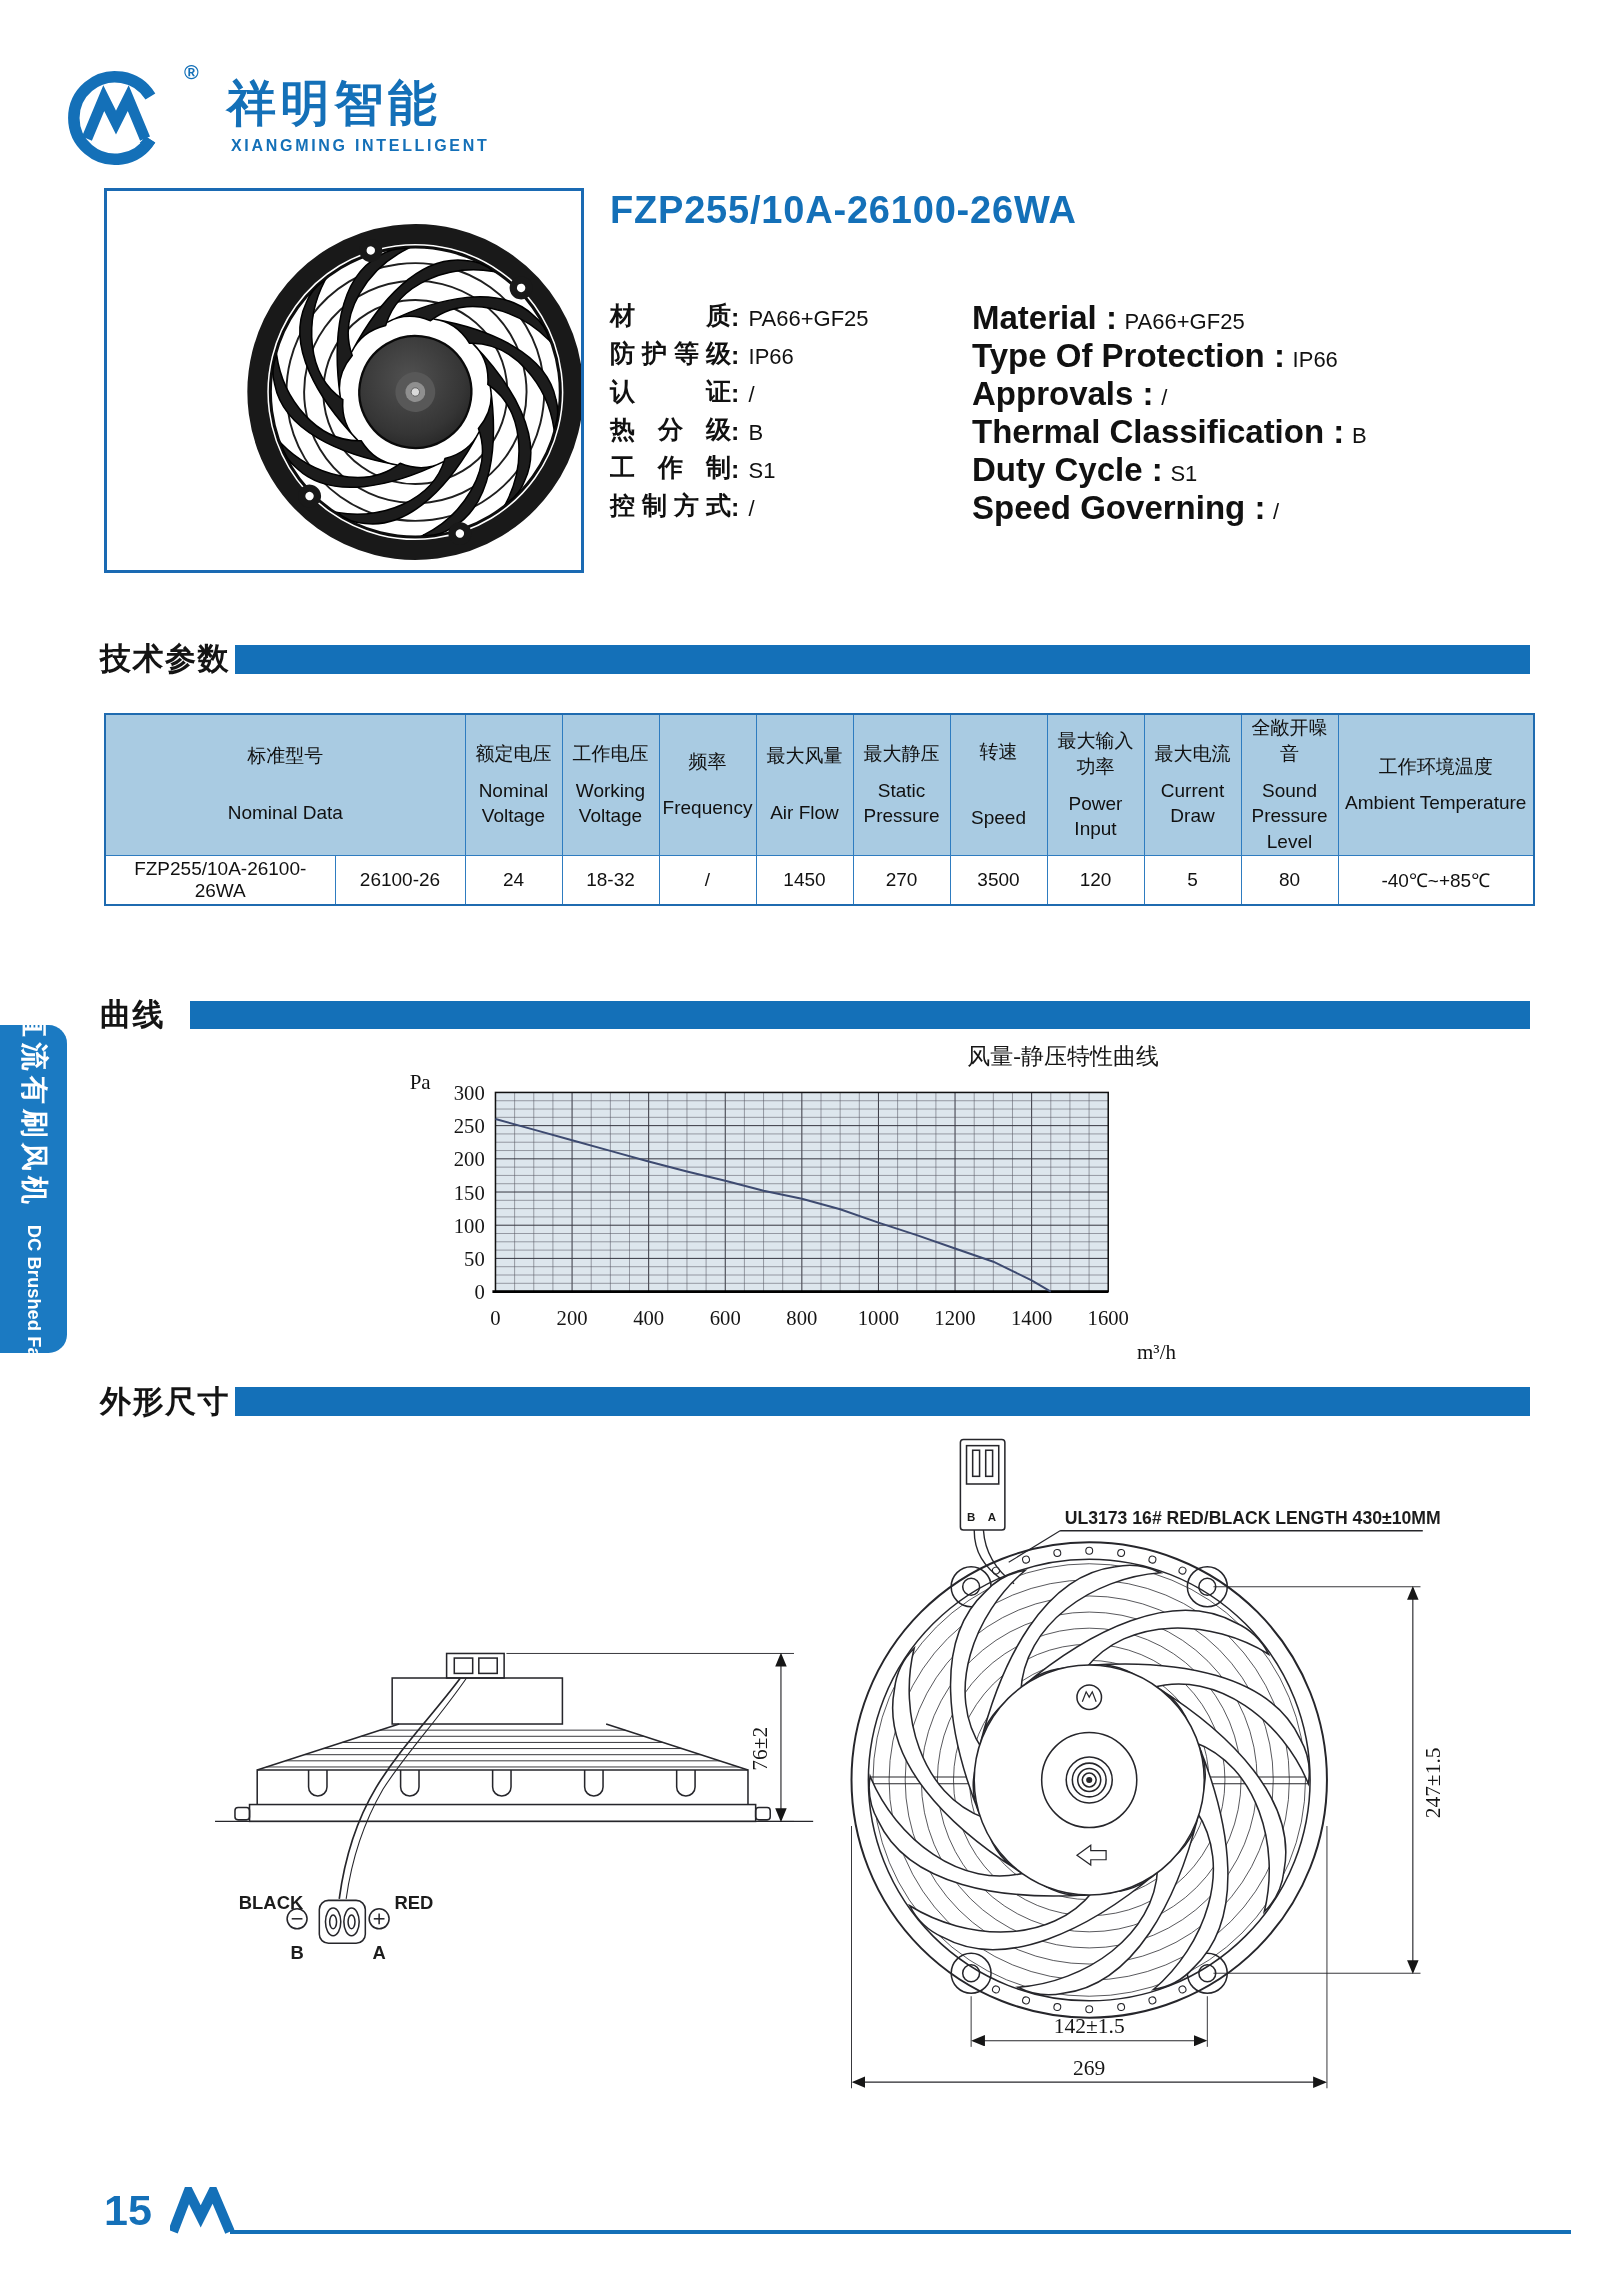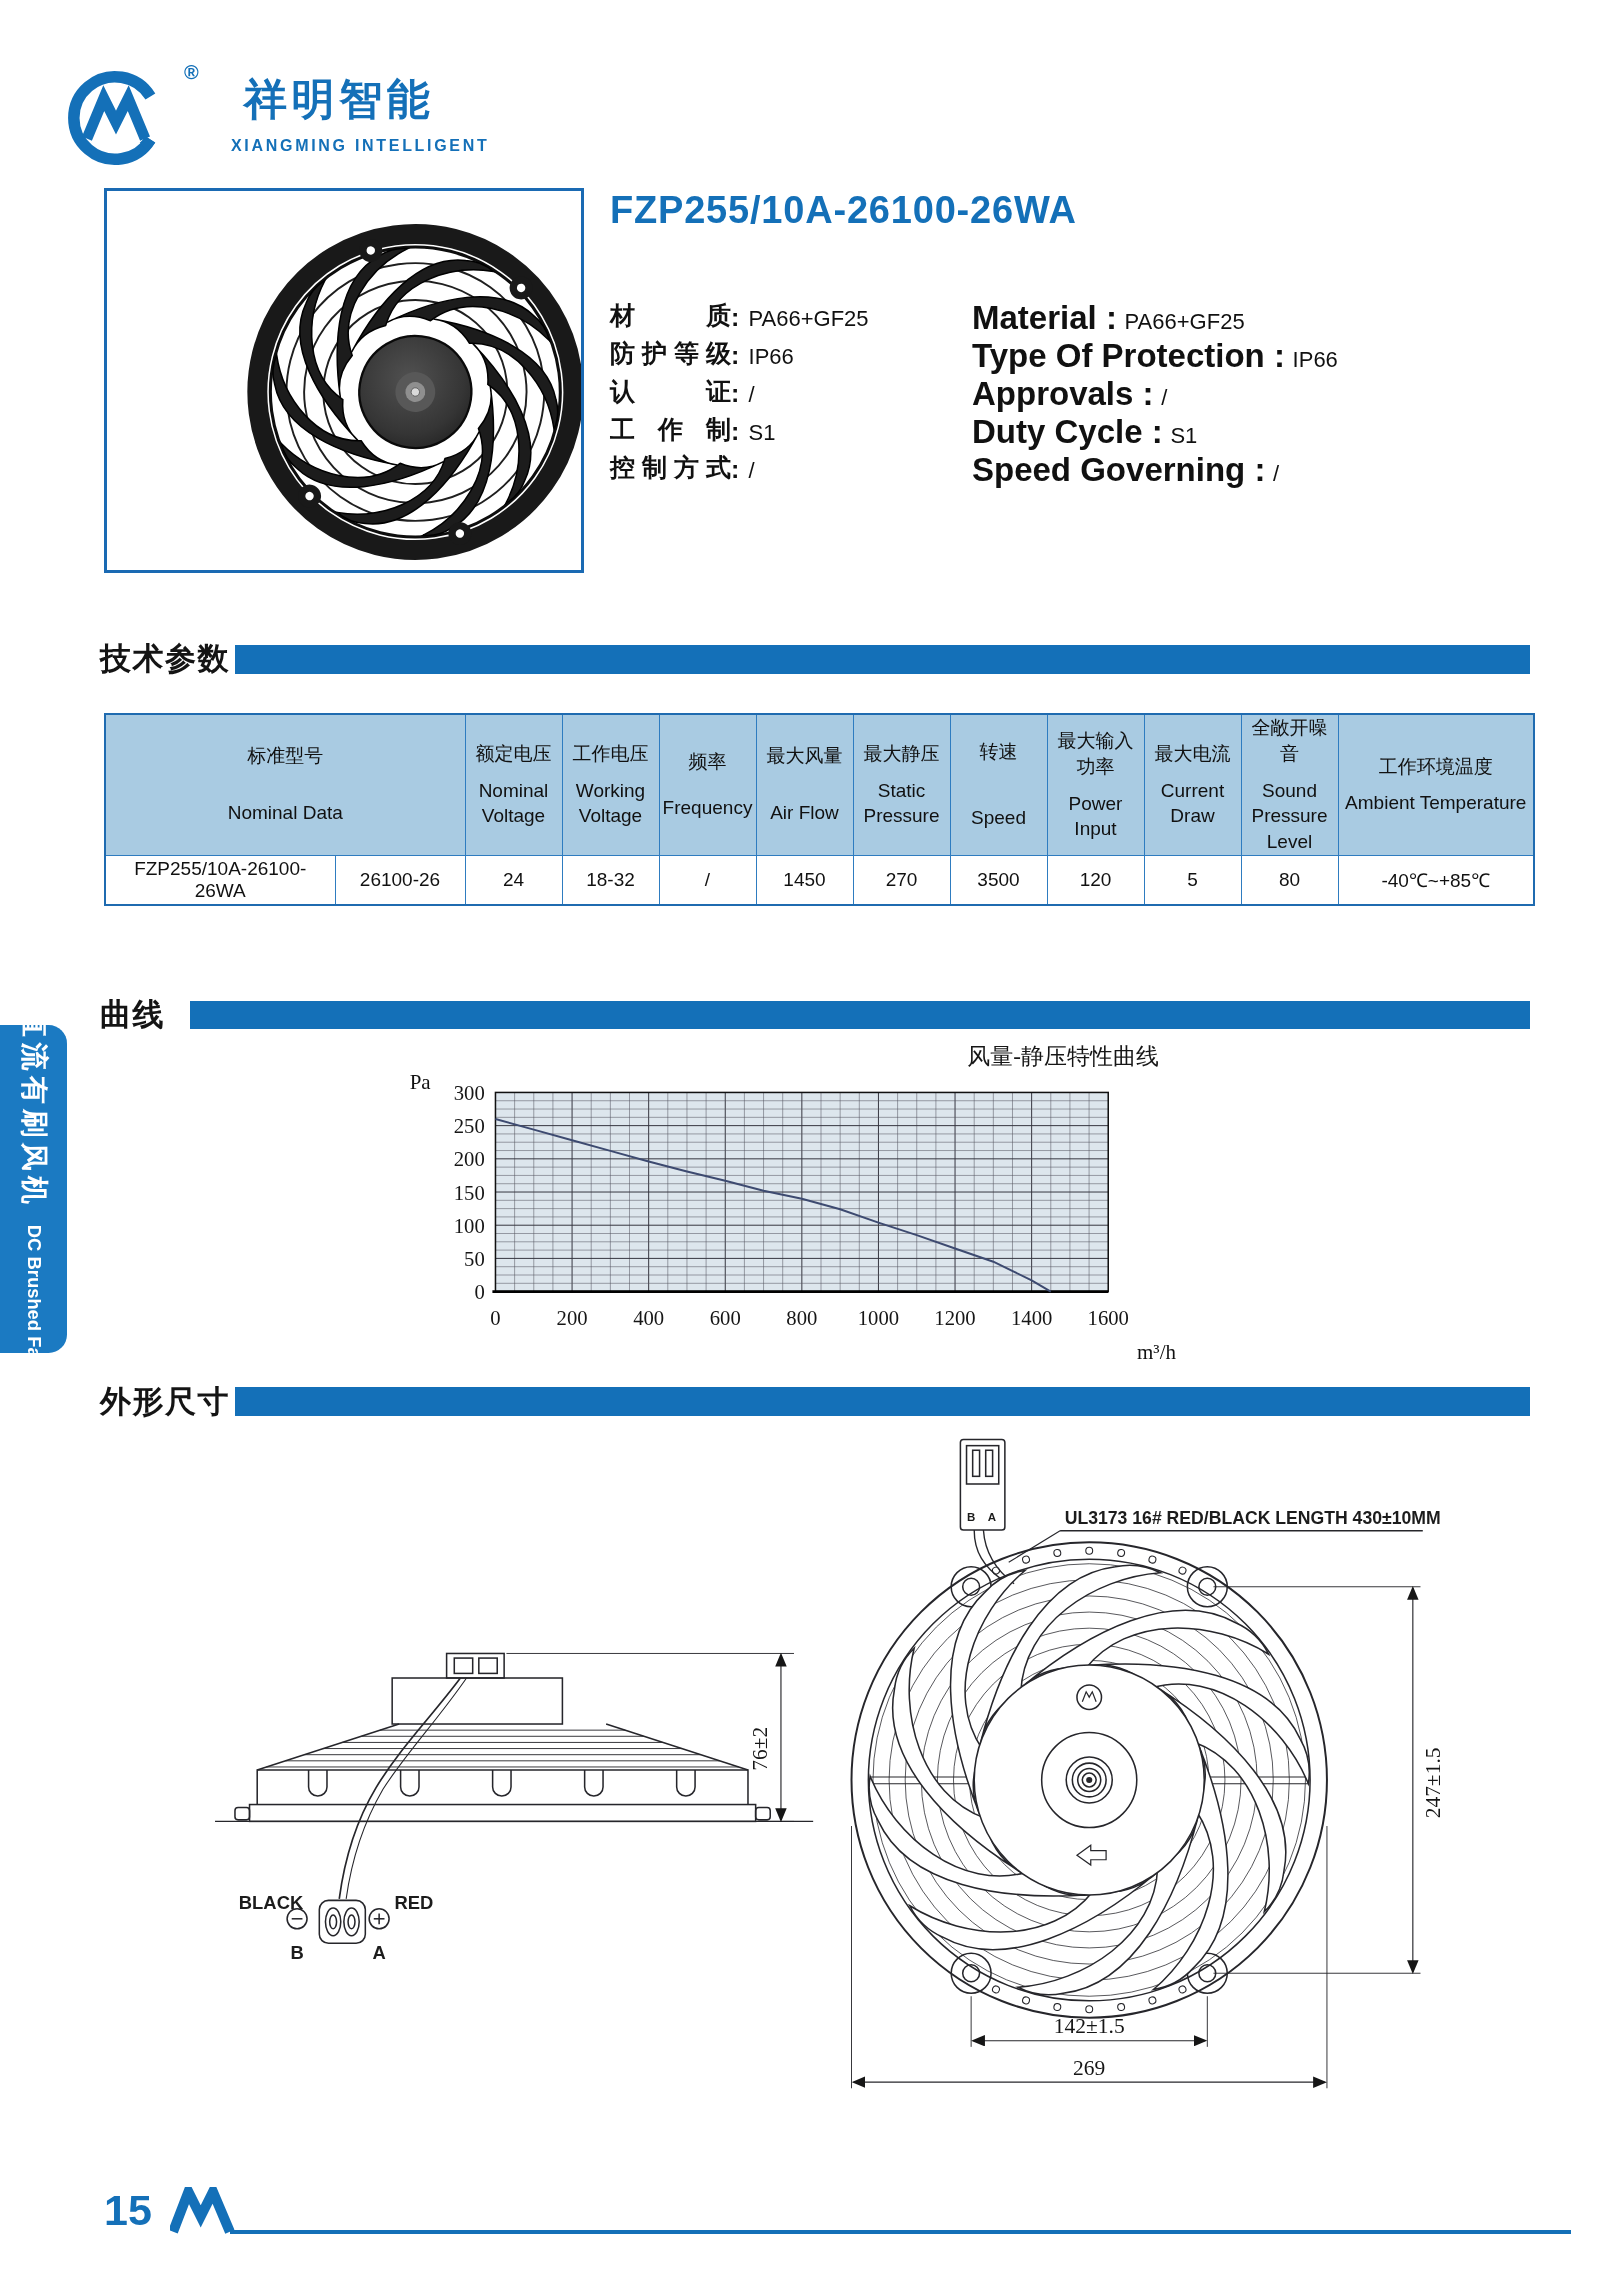--- a/index.html
+++ b/index.html
@@ -1,19 +1,19 @@
 <!DOCTYPE html>
 <html style="font-size:12.3px"><head>
 <meta charset="utf-8">
 <style>
   html,body{margin:0;padding:0;background:#e8e8e8;}
   .page{position:relative;width:1623px;height:2295px;background:#ffffff;overflow:hidden;
         font-family:"Liberation Sans",sans-serif;color:#111;}
   
-  .logo-zh{position:absolute;left:244px;top:71px;font-size:43px;font-weight:bold;color:#1470b8;letter-spacing:4.6px;}
+  .logo-zh{position:absolute;left:227px;top:71px;font-size:49px;font-weight:bold;color:#1470b8;letter-spacing:4.6px;}
   .logo-en{position:absolute;left:231px;top:137px;font-size:16px;font-weight:bold;color:#1470b8;letter-spacing:2.7px;}
   .logo-reg{position:absolute;left:184px;top:61px;font-size:20px;font-weight:bold;color:#1470b8;}
   
   .photo-box{position:absolute;left:104px;top:188px;width:474px;height:379px;border:3.1px solid #1a6ab3;background:#fff;}
   
   .prod-title{position:absolute;left:610px;top:189px;font-size:38px;font-weight:bold;color:#1470b8;letter-spacing:0.8px;}
   .specs{position:absolute;left:610px;top:299px;width:928px;}
   .spec-row{position:relative;height:38px;white-space:nowrap;}
   .zh-part{position:absolute;left:0;top:0;}
   .en-part{position:absolute;left:362px;top:0;}
@@ -128,20 +128,24 @@
       <span class="zh-part"><span class="zl">材质</span><span class="zc">:</span><span class="zv">PA66+GF25</span></span>
       <span class="en-part"><span class="el">Material :</span><span class="ev">PA66+GF25</span></span>
     </div>
     <div class="spec-row">
       <span class="zh-part"><span class="zl">防护等级</span><span class="zc">:</span><span class="zv">IP66</span></span>
       <span class="en-part"><span class="el">Type Of Protection :</span><span class="ev">IP66</span></span>
     </div>
     <div class="spec-row">
       <span class="zh-part"><span class="zl">认证</span><span class="zc">:</span><span class="zv">/</span></span>
       <span class="en-part"><span class="el">Approvals :</span><span class="ev">/</span></span>
+    </div>
+    <div class="spec-row">
+      <span class="zh-part"><span class="zl">热分级</span><span class="zc">:</span><span class="zv">B</span></span>
+      <span class="en-part"><span class="el">Thermal Classification :</span><span class="ev">B</span></span>
     </div>
     <div class="spec-row">
       <span class="zh-part"><span class="zl">工作制</span><span class="zc">:</span><span class="zv">S1</span></span>
       <span class="en-part"><span class="el">Duty Cycle :</span><span class="ev">S1</span></span>
     </div>
     <div class="spec-row">
       <span class="zh-part"><span class="zl">控制方式</span><span class="zc">:</span><span class="zv">/</span></span>
       <span class="en-part"><span class="el">Speed Governing :</span><span class="ev">/</span></span>
     </div>
   </div>

